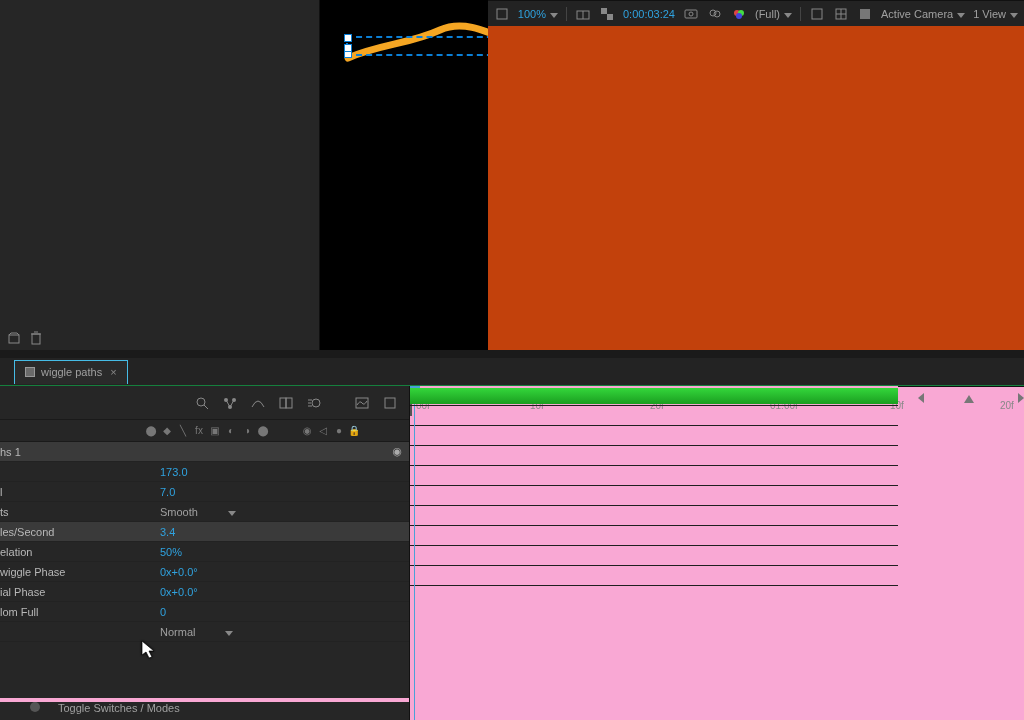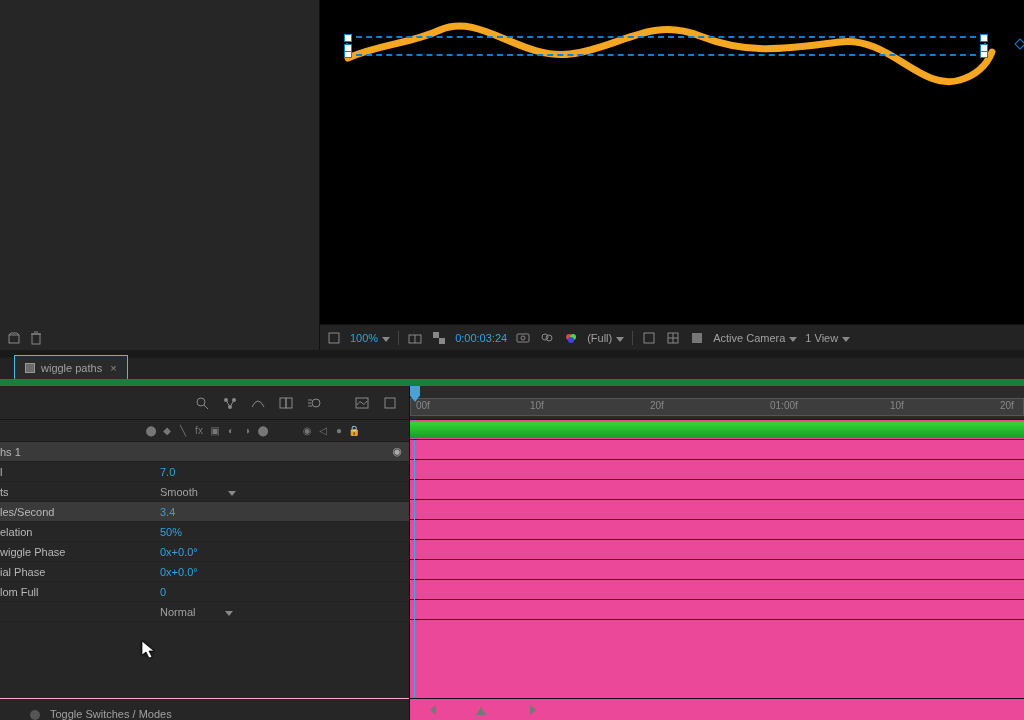--- a/index.html
+++ b/index.html
@@ -1,54 +1,54 @@
 <!DOCTYPE html>
 <html><head>
 <meta charset="utf-8">
 <style>
 *{margin:0;padding:0;box-sizing:border-box;font-family:"Segoe UI",Tahoma,sans-serif;font-size:11px;color:#a0a0a0;user-select:none}
 body{background:#1e1e1e;width:1024px;height:720px;overflow:hidden;position:relative}
 .top-row{display:flex;height:350px}
 .left-panel{width:320px;background:#262626;border-right:1px solid #111;position:relative}
 .left-panel-footer{position:absolute;bottom:4px;left:6px;display:flex;gap:6px;align-items:center}
 .ico{display:inline-flex;align-items:center;justify-content:center;width:16px;height:16px;color:#888}
-.viewer-area{flex:1;display:flex;flex-direction:column;background:#c2410c}
+.viewer-area{flex:1;display:flex;background:#c2410c}
 .canvas{flex:1;background:#000;position:relative;overflow:hidden}
 .wave-svg{position:absolute;left:0;top:0}
 .bbox{position:absolute;border:2px dashed #0b7fd6}
 .handle{position:absolute;width:8px;height:8px;background:#fff;border:1px solid #0b7fd6}
 .handle.center{position:absolute;width:8px;height:8px;border:1px solid #0b7fd6;transform:rotate(45deg);background:transparent}
 .viewer-bar{height:26px;background:#232323;display:flex;align-items:center;gap:8px;padding:0 6px;border-top:1px solid #111;color:#bfbfbf}
 .viewer-bar .scrub{color:#2fa2df;cursor:ew-resize}
 .viewer-bar .sep{width:1px;height:14px;background:#444}
 .viewer-bar .ddown::after{content:"";display:inline-block;margin-left:4px;border-left:4px solid transparent;border-right:4px solid transparent;border-top:5px solid #888}
 .divider{height:8px;background:#1a1a1a}
-.tabs-row{height:28px;background:#232323;display:flex;align-items:flex-end;padding-left:14px;border-bottom:7px solid #15803d}
+.tabs-row{height:28px;background:#232323;display:flex;align-items:center;padding-left:14px;border-bottom:1px solid #15803d}
 .tab{display:flex;align-items:center;gap:6px;padding:5px 10px;background:#2a2a2a;border:1px solid #46bce6;border-bottom:none;height:24px;color:#cfcfcf;position:relative}
 .tab .swatch{width:10px;height:10px;background:#6a6a6a;border:1px solid #999}
 .tab .close{color:#888;margin-left:2px}
 .timeline-body{display:flex;height:334px;background:#262626}
 .tl-left{width:410px;display:flex;flex-direction:column;background:#262626;border-right:1px solid #111}
 .tl-toolbar{height:34px;display:flex;align-items:center;justify-content:flex-end;gap:10px;padding:0 10px;border-bottom:1px solid #1a1a1a}
 .tl-toolbar .tb-ico{width:18px;height:18px;display:inline-flex;align-items:center;justify-content:center;color:#8b8b8b}
 .col-headers{height:22px;display:flex;align-items:center;border-bottom:1px solid #1a1a1a}
 .col-headers .spacer{width:140px}
 .col-headers .swheads{display:flex;gap:2px;padding-left:4px}
 .swheads span{width:14px;text-align:center;font-size:10px;color:#777}
 .prop-rows{flex:1;overflow:hidden}
 .prow{height:20px;display:flex;align-items:center;border-bottom:1px solid #222}
 .prow.sel{background:#3a3a3a}
 .plabel{width:140px;color:#b8b8b8;white-space:nowrap;overflow:hidden}
 .pvalue{padding-left:20px;color:#2fa2df;cursor:ew-resize}
 .pvalue.plain{color:#b8b8b8;cursor:default}
 .ddown-tri{display:inline-block;margin-left:30px;border-left:4px solid transparent;border-right:4px solid transparent;border-top:5px solid #888}
 .eye-col{width:24px;display:flex;justify-content:center}
-.tl-footer{height:22px;display:flex;align-items:flex-end;gap:10px;padding-left:30px;border-top:1px solid #f9a8d4;color:#9a9a9a}
+.tl-footer{height:22px;display:flex;align-items:flex-start;gap:18px;padding-left:30px;border-top:4px solid #f9a8d4;color:#9a9a9a}
 .knob{width:10px;height:10px;background:#555;border-radius:50%}
-.tl-right{flex:1;display:flex;flex-direction:column;background:#ec4899;position:relative}
+.tl-right{flex:1;display:flex;flex-direction:row;background:#f9a8d4;position:relative}
 .time-ruler{height:34px;position:relative;background:#2b2b2b;border-bottom:1px solid #1a1a1a}
 .time-ruler .ruler-bar{position:absolute;left:0;right:0;top:12px;height:18px;background:#3d3d3d;border:1px solid #555}
 .time-ruler .tick{position:absolute;top:14px;font-size:10px;color:#888}
 .time-ruler .cti-head{position:absolute;left:0;top:0;width:10px;height:16px;background:#4aa1d8;clip-path:polygon(0 0,100% 0,100% 60%,50% 100%,0 60%)}
 .tracks{flex:1;position:relative}
 .tracks .row{height:20px;border-bottom:1px solid #202020}
 .tracks .layer-bar{position:absolute;left:0;right:0;top:2px;height:16px;background:linear-gradient(#34d63b,#1a9e20)}
 .tracks .cti-line{position:absolute;left:4px;top:0;bottom:0;width:1px;background:#4aa1d8}
 .tl-right-footer{height:22px;display:flex;align-items:center;gap:40px;padding-left:20px;border-top:1px solid #111}
 .tri-left{display:inline-block;border-top:5px solid transparent;border-bottom:5px solid transparent;border-right:6px solid #777}
@@ -241,20 +241,24 @@
 
     <div class="prop-rows">
       <div class="prow sel">
         <div class="plabel">hs 1</div>
         <div style="flex:1"></div>
         <div class="eye-col">
             <span style="color:#aaa">◉</span>
           </div>
       </div>
       <div class="prow">
+        <div class="plabel"></div>
+        <div class="pvalue">173.0</div>
+      </div>
+      <div class="prow">
         <div class="plabel">l</div>
         <div class="pvalue">7.0</div>
       </div>
       <div class="prow">
         <div class="plabel">ts</div>
         <div class="pvalue plain"><span>Smooth</span><span class="ddown-tri"></span></div>
       </div>
       <div class="prow sel">
         <div class="plabel">les/Second</div>
         <div class="pvalue">3.4</div>

